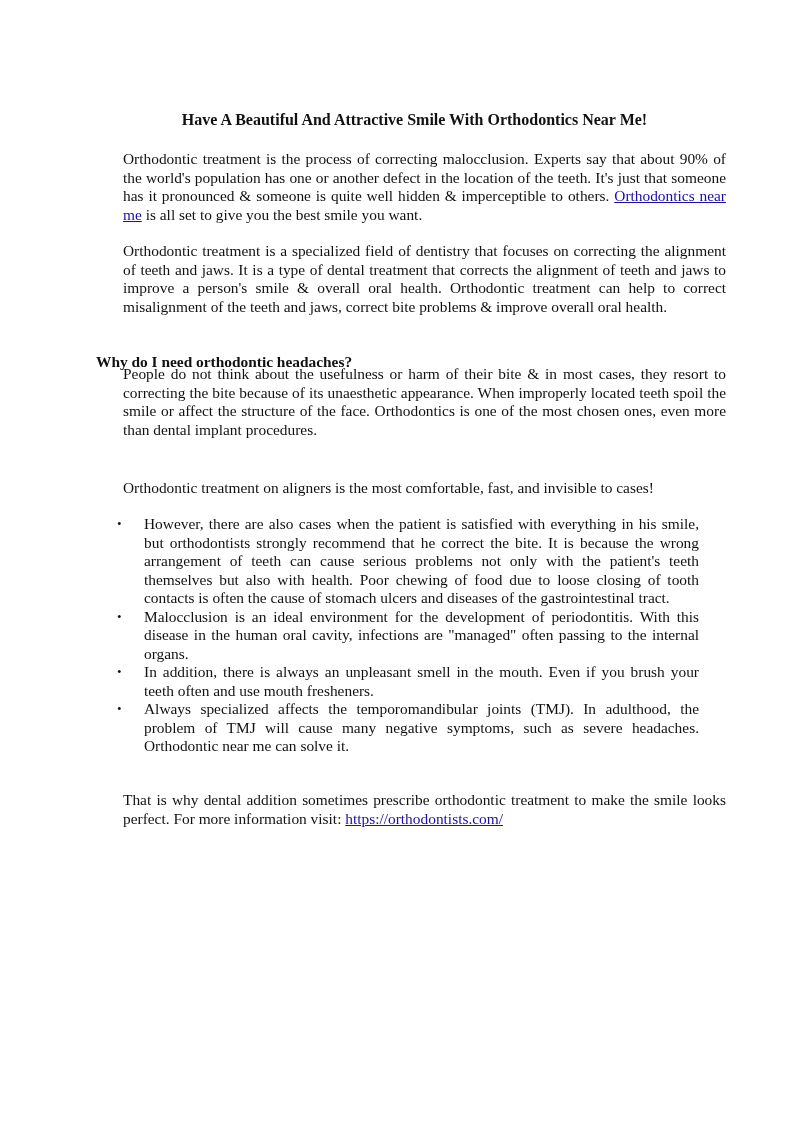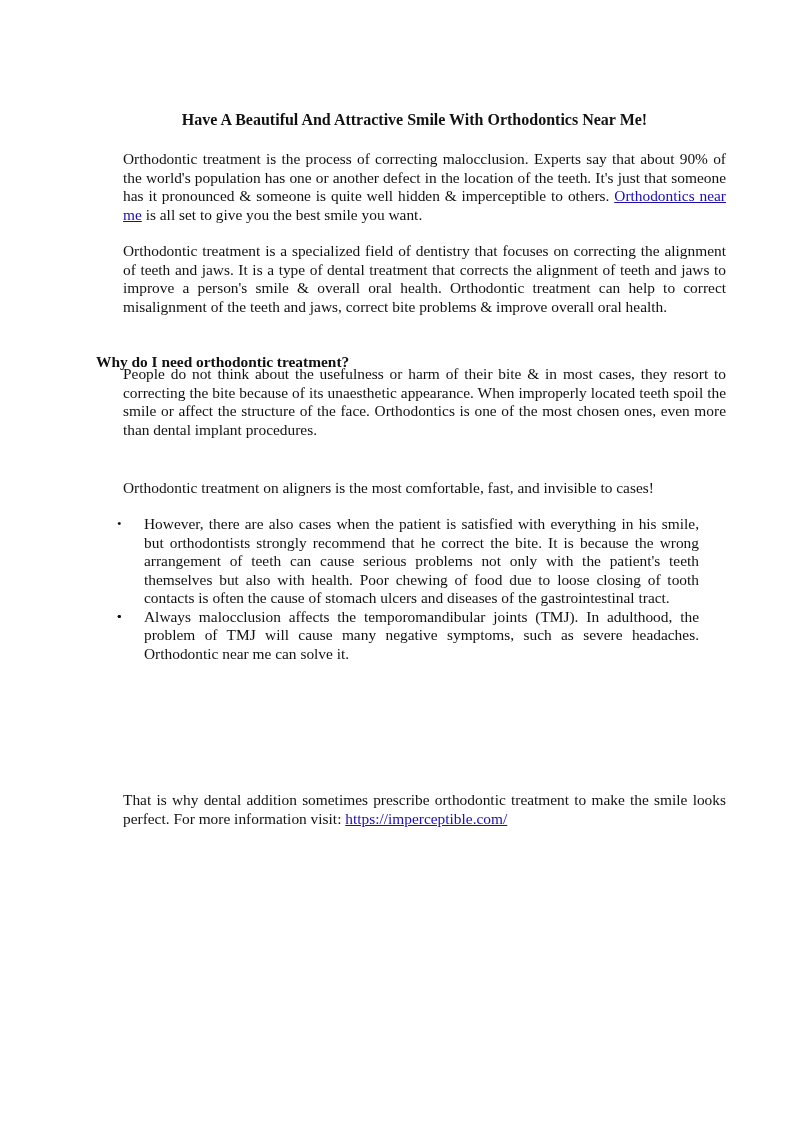--- a/index.html
+++ b/index.html
@@ -33,29 +33,29 @@
 
 <div class="page">
   <h1 class="title">Have A Beautiful And Attractive Smile With Orthodontics Near Me!</h1>
 
   <p class="para" style="top:150px">
     <span>Orthodontic treatment is the process of correcting malocclusion. Experts say that about 90% of the world's population has one or another defect in the location of the teeth. It's just that someone has it pronounced &amp; someone is quite well hidden &amp; imperceptible to others. </span><a class="link nu" href="#">Orthodontics near me</a><span> is all set to give you the best smile you want.</span>
   </p>
 
   <p class="para" style="top:242px">Orthodontic treatment is a specialized field of dentistry that focuses on correcting the alignment of teeth and jaws. It is a type of dental treatment that corrects the alignment of teeth and jaws to improve a person's smile &amp; overall oral health. Orthodontic treatment can help to correct misalignment of the teeth and jaws, correct bite problems &amp; improve overall oral health.</p>
 
-  <div class="heading" style="top:353px">Why do I need orthodontic treatment?</div>
+  <div class="heading" style="top:353px">Why do I need orthodontic headaches?</div>
 
   <p class="para" style="top:365px">People do not think about the usefulness or harm of their bite &amp; in most cases, they resort to correcting the bite because of its unaesthetic appearance. When improperly located teeth spoil the smile or affect the structure of the face. Orthodontics is one of the most chosen ones, even more than dental implant procedures.</p>
 
   <p class="para" style="top:479px">Orthodontic treatment on aligners is the most comfortable, fast, and invisible to cases!</p>
 
   <ul class="bullets">
     <li><span class="dot">•</span><span>However, there are also cases when the patient is satisfied with everything in his smile, but orthodontists strongly recommend that he correct the bite. It is because the wrong arrangement of teeth can cause serious problems not only with the patient's teeth themselves but also with health. Poor chewing of food due to loose closing of tooth contacts is often the cause of stomach ulcers and diseases of the gastrointestinal tract.</span></li>
-    <li><span class="dot">•</span></li>
-    <li><span class="dot">•</span></li>
-    <li><span class="dot">•</span><span>Always malocclusion affects the temporomandibular joints (TMJ). In adulthood, the problem of TMJ will cause many negative symptoms, such as severe headaches. Orthodontic near me can solve it.</span></li>
+    <li><span class="dot">•</span><span>Malocclusion is an ideal environment for the development of periodontitis. With this disease in the human oral cavity, infections are "managed" often passing to the internal organs.</span></li>
+    <li><span class="dot">•</span><span>In addition, there is always an unpleasant smell in the mouth. Even if you brush your teeth often and use mouth fresheners.</span></li>
+    <li><span class="dot">•</span><span>Always specialized affects the temporomandibular joints (TMJ). In adulthood, the problem of TMJ will cause many negative symptoms, such as severe headaches. Orthodontic near me can solve it.</span></li>
   </ul>
 
   <p class="para" style="top:791px">
-    <span>That is why dental addition sometimes prescribe orthodontic treatment to make the smile looks perfect. For more information visit: </span><a class="link u" href="#">https://imperceptible.com/</a>
+    <span>That is why dental addition sometimes prescribe orthodontic treatment to make the smile looks perfect. For more information visit: </span><a class="link u" href="#">https://orthodontists.com/</a>
   </p>
 </div>
 
 </body></html>

